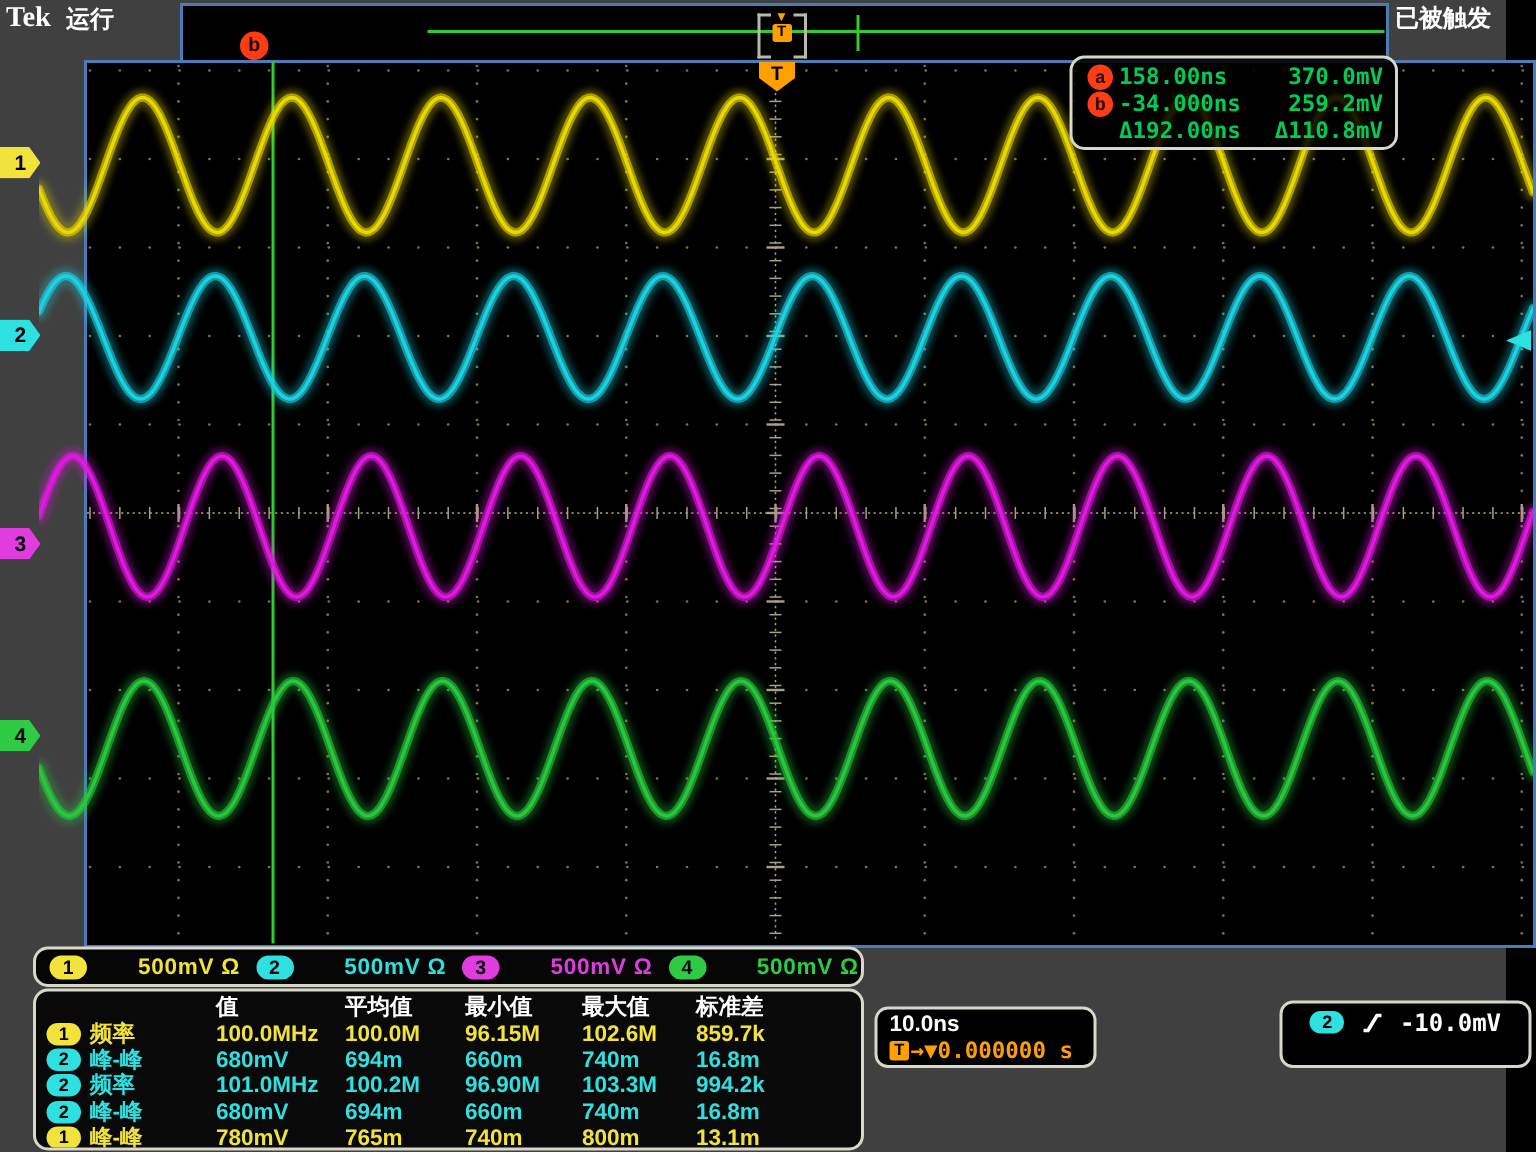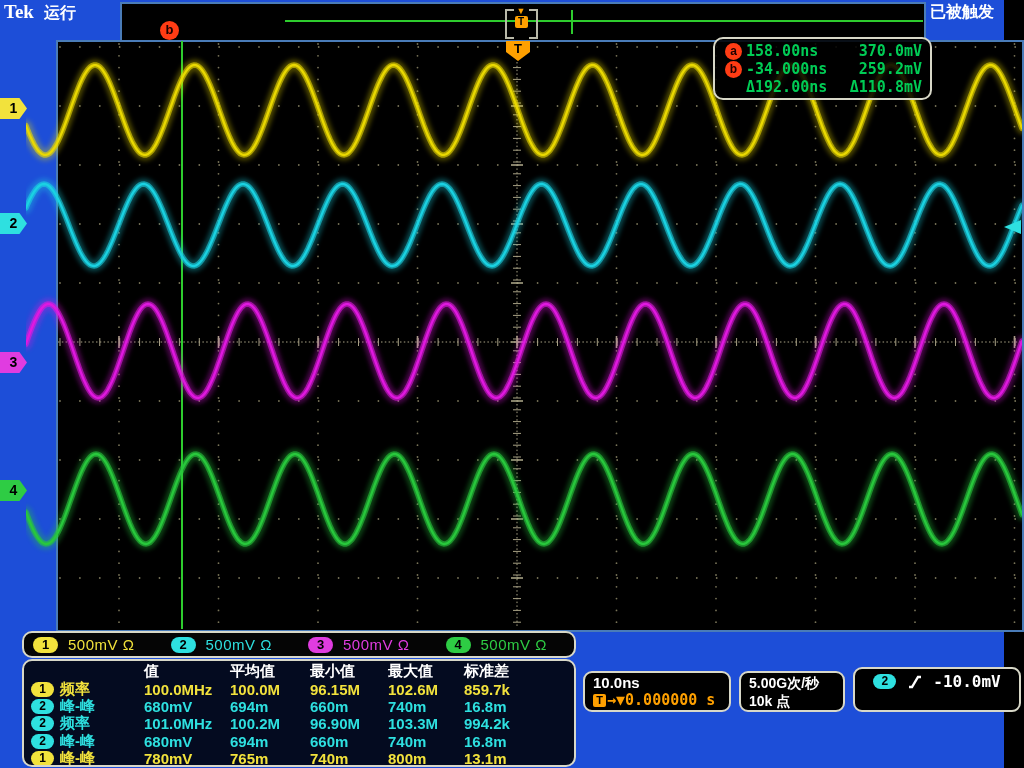--- a/index.html
+++ b/index.html
@@ -1,18 +1,18 @@
 <!DOCTYPE html>
 <html><head>
 <meta charset="utf-8">
 <style>
   html,body{margin:0;padding:0;background:#000;width:1024px;height:768px;overflow:hidden;
     font-family:"Liberation Sans","DejaVu Sans",sans-serif;}
   .abs{position:absolute;}
-  #screen{position:relative;width:1004px;height:768px;background:#1d4ed8;}
+  #screen{position:relative;width:1004px;height:768px;background:#404040;}
 
   
   #tek-logo{left:4px;top:1px;color:#fff;font-size:19px;font-weight:bold;font-family:"Liberation Serif","DejaVu Serif",serif;letter-spacing:0;}
   #run-status{left:44px;top:3px;color:#fff;font-size:16px;font-weight:bold;}
   #trig-status{left:930px;top:2px;color:#fff;font-size:16px;font-weight:bold;}
   #record-bar{left:120px;top:2px;width:802px;height:37px;border:2px solid #4a7cb8;background:#000;}
   #record-cursor-span{left:163px;top:16px;width:638px;height:2px;background:#2ecc2e;}
   #record-a-tick{left:449px;top:6px;width:2px;height:24px;background:#2ecc2e;}
   .bracket{top:5px;width:7px;height:26px;border:2px solid #b9b9a9;}
   #bracket-l{left:383px;border-right:none;}
@@ -51,21 +51,21 @@
   .cur-spacer{width:21px;flex:0 0 auto;}
   .cur-time{flex:1;}
   .cur-volt{width:92px;text-align:right;flex:0 0 auto;}
 
   
   #ch-strip{left:22px;top:631px;width:554px;height:27px;border:2px solid #d8d8c8;border-radius:10px;
      background:#050505;display:flex;align-items:center;box-sizing:border-box;}
   .ch-item{display:flex;align-items:center;width:138px;padding-left:9px;box-sizing:border-box;}
   .ch-badge{width:25px;height:16px;border-radius:9px;color:#000;font-size:13px;font-weight:bold;
      text-align:center;line-height:16px;margin-right:10px;flex:0 0 auto;}
-  .ch-scale{font-size:15px;font-weight:normal;letter-spacing:.5px;white-space:nowrap;}
+  .ch-scale{font-size:15px;font-weight:bold;letter-spacing:.5px;white-space:nowrap;margin-left:24px;}
 
   
   #meas-box{left:22px;top:659px;width:554px;height:108px;border:2px solid #d8d8c8;border-radius:10px;
      background:rgba(0,0,0,.85);box-sizing:border-box;overflow:hidden;padding-top:2px;}
   .m-row{display:flex;align-items:center;height:17.4px;font-size:15px;font-weight:bold;white-space:nowrap;}
   .m-c0{width:120px;display:flex;align-items:center;padding-left:7px;box-sizing:border-box;}
   .m-c1{width:86px;}.m-c2{width:80px;}.m-c3{width:78px;}.m-c4{width:76px;}.m-c5{width:90px;}
   .m-head{color:#fff;}
   .m-badge{width:23px;height:15px;border-radius:8px;color:#000;font-size:12px;font-weight:bold;
      text-align:center;line-height:15px;margin-right:6px;flex:0 0 auto;}
@@ -1270,24 +1270,20 @@
     </div>
 
   <div id="hscale-box" class="info-box abs">
     <div id="hscale-val">10.0ns</div>
     <div id="hpos-row">
       <span id="hpos-ticon">T</span>
         <span>→▼</span>
         <span>0.000000 s</span>
     </div>
   </div>
-  <div id="sample-box" class="info-box abs">
-    <div>5.00G次/秒</div>
-    <div>10k 点</div>
-  </div>
   <div id="trig-box" class="info-box abs">
     <div id="trig-row">
       <span id="trig-src-badge" style="background: rgb(46, 224, 224);">2</span>
       <svg width="15" height="16" viewBox="0 0 15 16">
         <polyline points="1,13 4,13 10,3 13,3" fill="none" stroke="#ffffff" stroke-width="2.4"></polyline>
       </svg>
       <span id="trig-level">-10.0mV</span>
     </div>
   </div>
 

